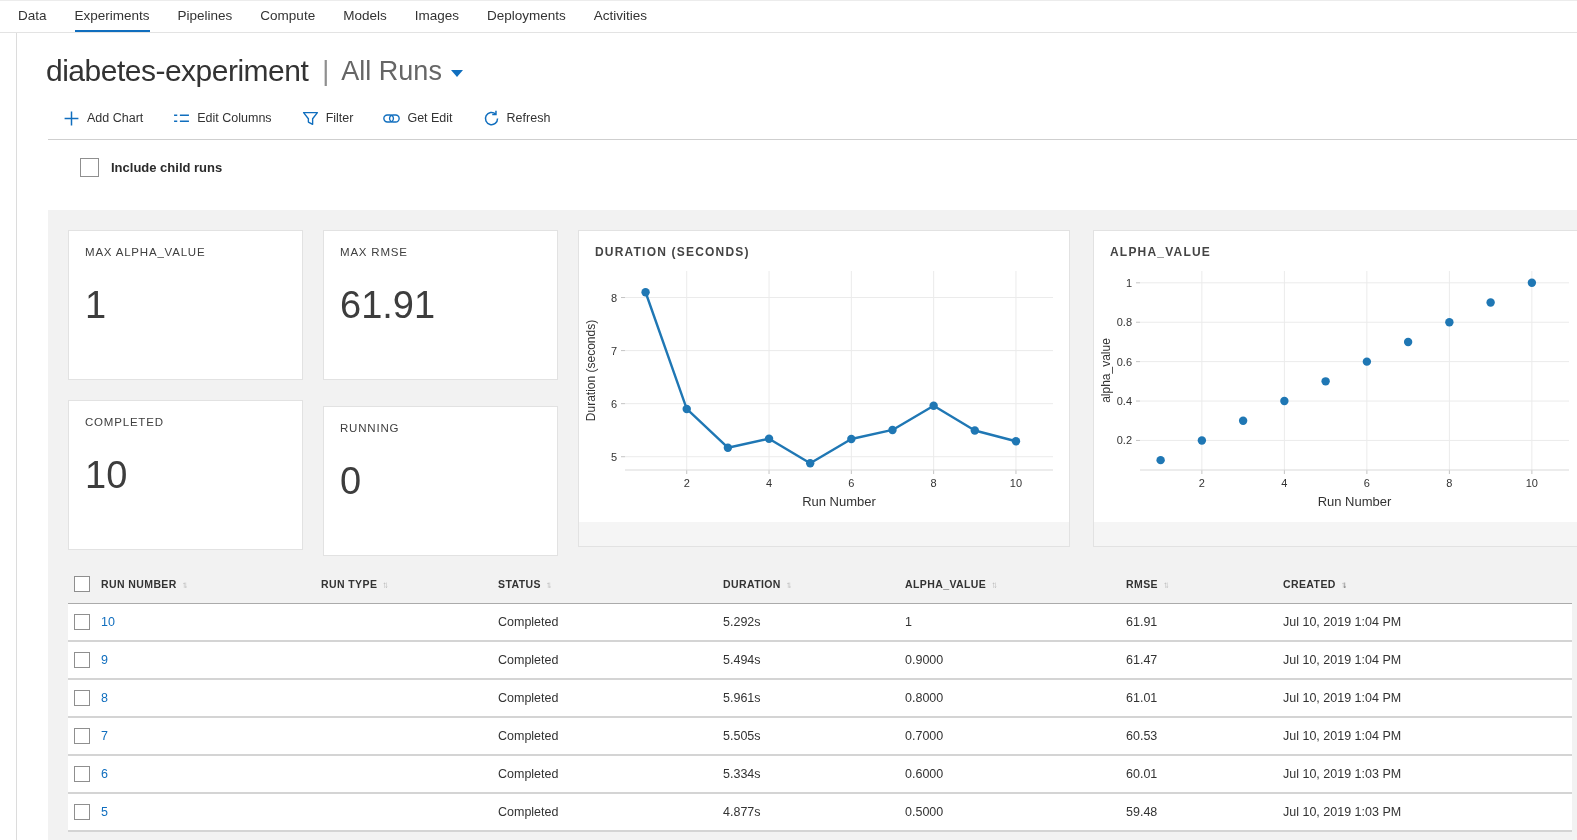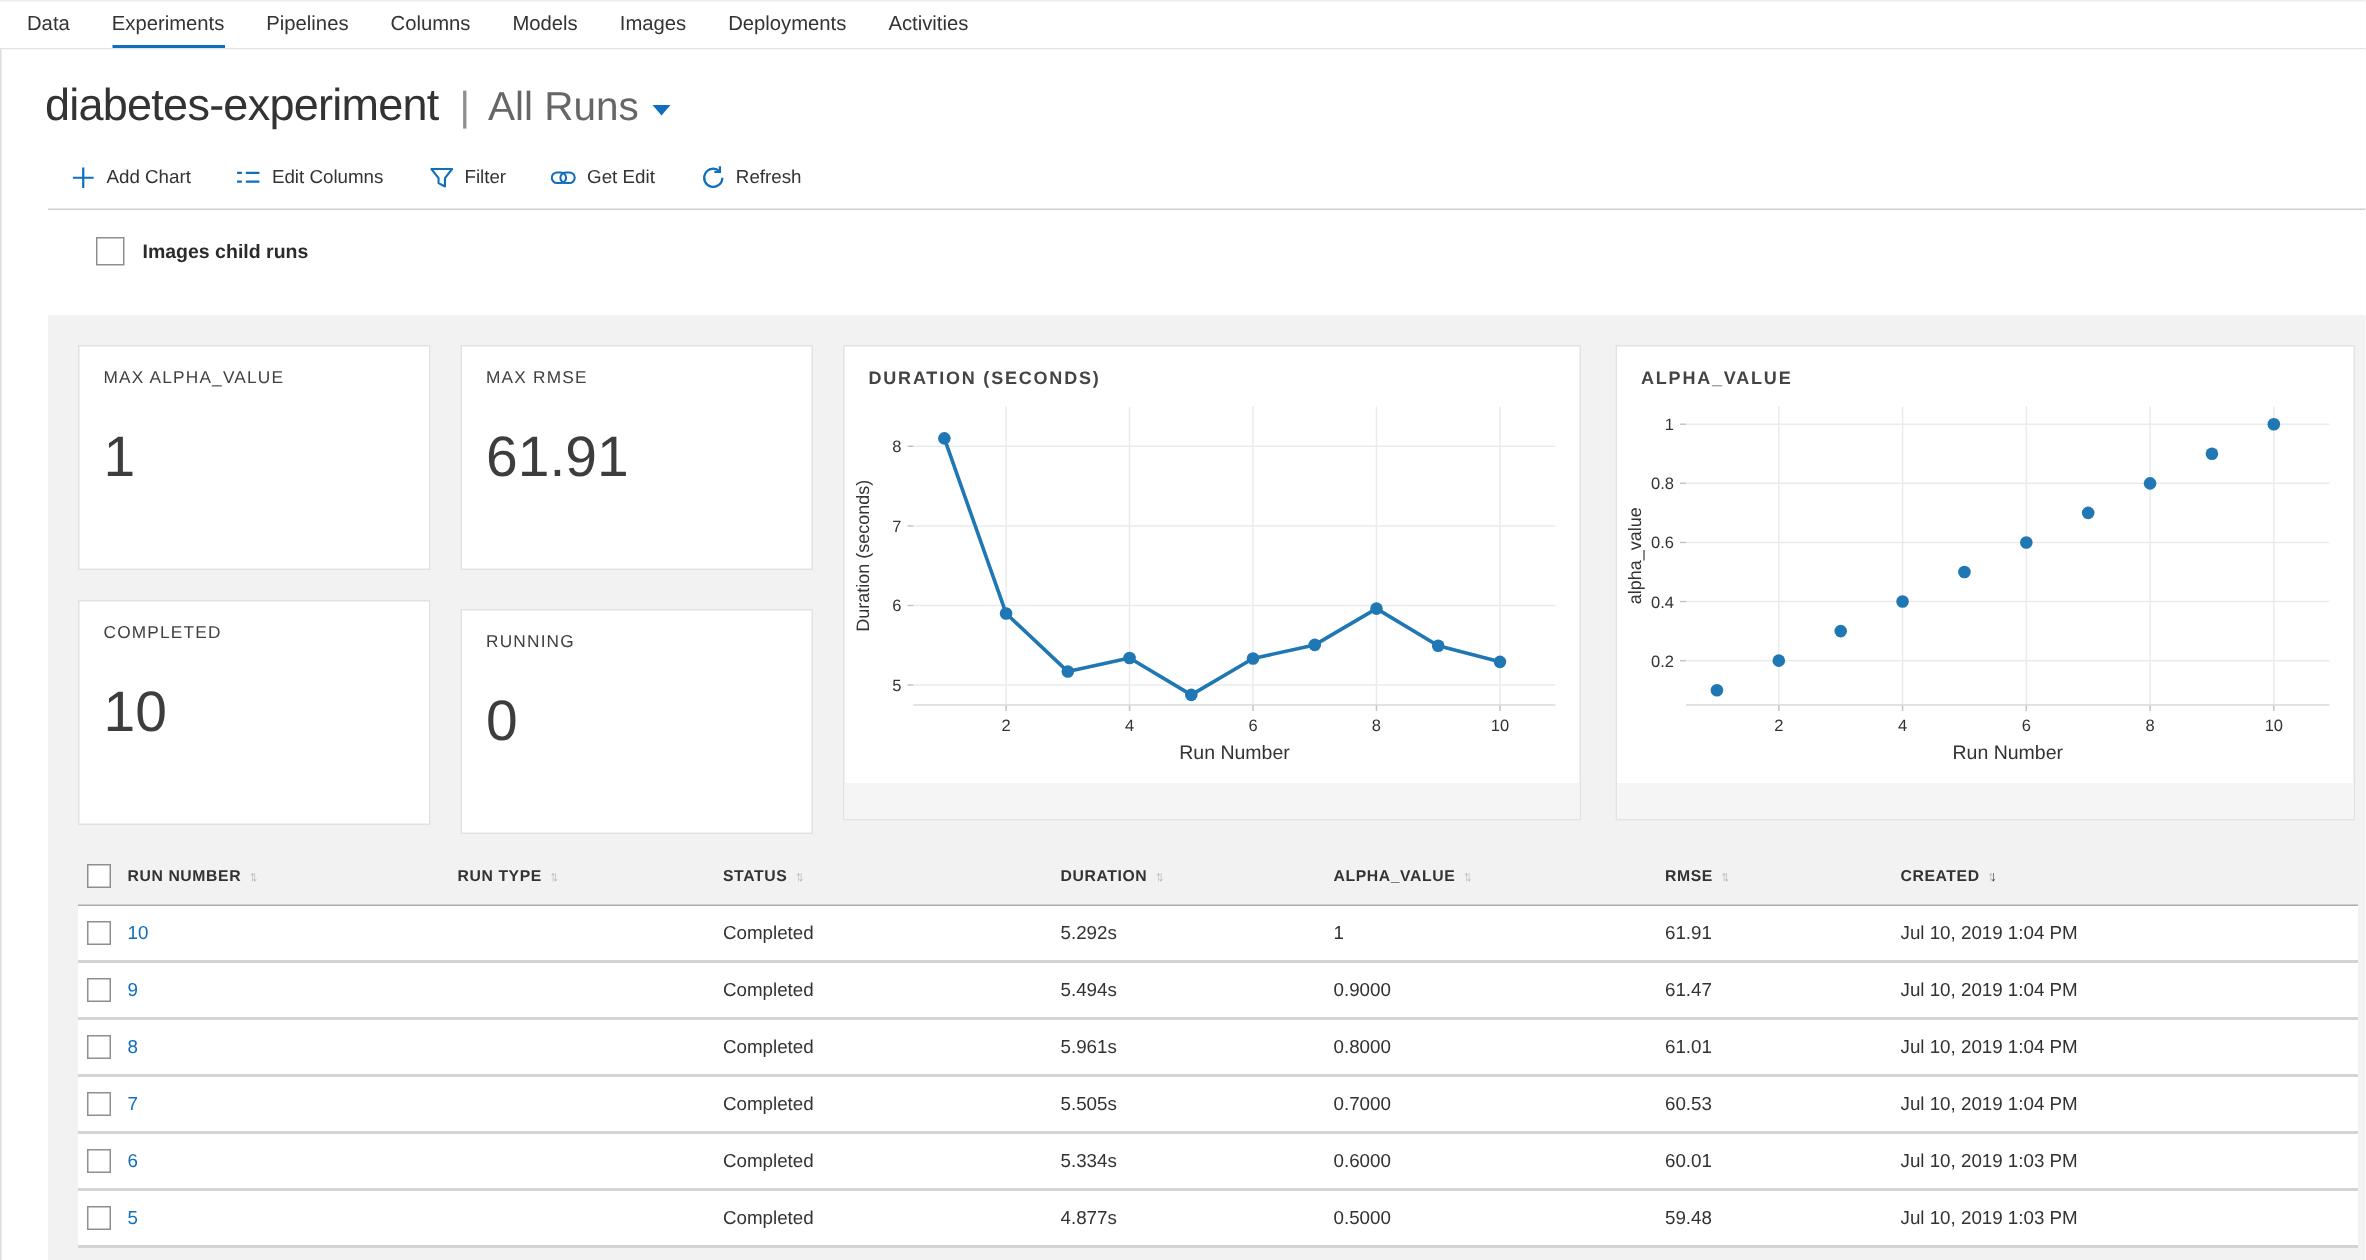--- a/index.html
+++ b/index.html
@@ -7,21 +7,21 @@
     font-family:"Liberation Sans", sans-serif; color:#333; }
 
   
   .topnav { height:33px; border-top:1px solid #ececec; border-bottom:1px solid #e3e3e3;
     display:flex; align-items:stretch; padding-left:18px; background:#fff; }
   .nav-item { font-size:13.5px; color:#333; display:flex; align-items:center;
     margin-right:28px; border-bottom:2px solid transparent; cursor:pointer; white-space:nowrap; }
   .nav-item.active { border-bottom-color:#106ebe; }
 
   
-  .page { position:relative; height:807px; border-left:1px solid #dcdcdc; margin-left:0; background:#fff; }
+  .page { position:relative; height:807px; border-left:1px solid #dcdcdc; margin-left:16px; background:#fff; }
 
   .title-row { position:absolute; left:29px; top:16px; display:flex; align-items:center; height:44px; }
   .exp-name { font-size:30px; font-weight:300; color:#333; letter-spacing:-0.5px; }
   .title-sep { font-size:27px; font-weight:300; color:#8f8f8f; margin:0 12px 0 14px; }
   .runs-filter { font-size:27px; font-weight:300; color:#666; cursor:pointer; }
   .caret-down { width:0; height:0; border-left:6px solid transparent; border-right:6px solid transparent;
     border-top:7px solid #106ebe; margin-left:9px; margin-top:5px; cursor:pointer; }
 
   .toolbar { position:absolute; left:46px; top:74px; display:flex; gap:30px; align-items:center; height:22px; }
   .tb-item { display:flex; align-items:center; gap:7px; font-size:12.5px; color:#333; cursor:pointer; white-space:nowrap; }
@@ -67,21 +67,21 @@
   .cell { white-space:nowrap; overflow:hidden; }
 </style>
 </head>
 <body>
 
 <nav class="topnav">
 
 <span class="nav-item">Data</span>
     <span class="nav-item active">Experiments</span>
     <span class="nav-item">Pipelines</span>
-    <span class="nav-item">Columns</span>
+    <span class="nav-item">Compute</span>
     <span class="nav-item">Models</span>
     <span class="nav-item">Images</span>
     <span class="nav-item">Deployments</span>
     <span class="nav-item">Activities</span>
   </nav>
 
 <div class="page">
 
   <div class="title-row">
     <span class="exp-name">diabetes-experiment</span>
@@ -123,21 +123,21 @@
         <path d="M13.7 8A5.7 5.7 0 1 1 11.9 3.9" fill="none" stroke="#106ebe" stroke-width="1.4"></path>
         <path d="M12.2 0.8v3.5H8.7" fill="none" stroke="#106ebe" stroke-width="1.4"></path>
       </svg>
       <span>Refresh</span>
     </span>
   </div>
   <div class="toolbar-divider"></div>
 
   <div class="child-runs">
     <span class="checkbox" role="checkbox" aria-checked="false"></span>
-    <span class="child-runs-label">Images child runs</span>
+    <span class="child-runs-label">Include child runs</span>
   </div>
 
   <div class="gray-panel">
 
     <div class="card" id="card-max-alpha">
       <div class="card-title">MAX ALPHA_VALUE</div>
       <div class="card-value">1</div>
     </div>
     <div class="card" id="card-max-rmse">
       <div class="card-title">MAX RMSE</div>

